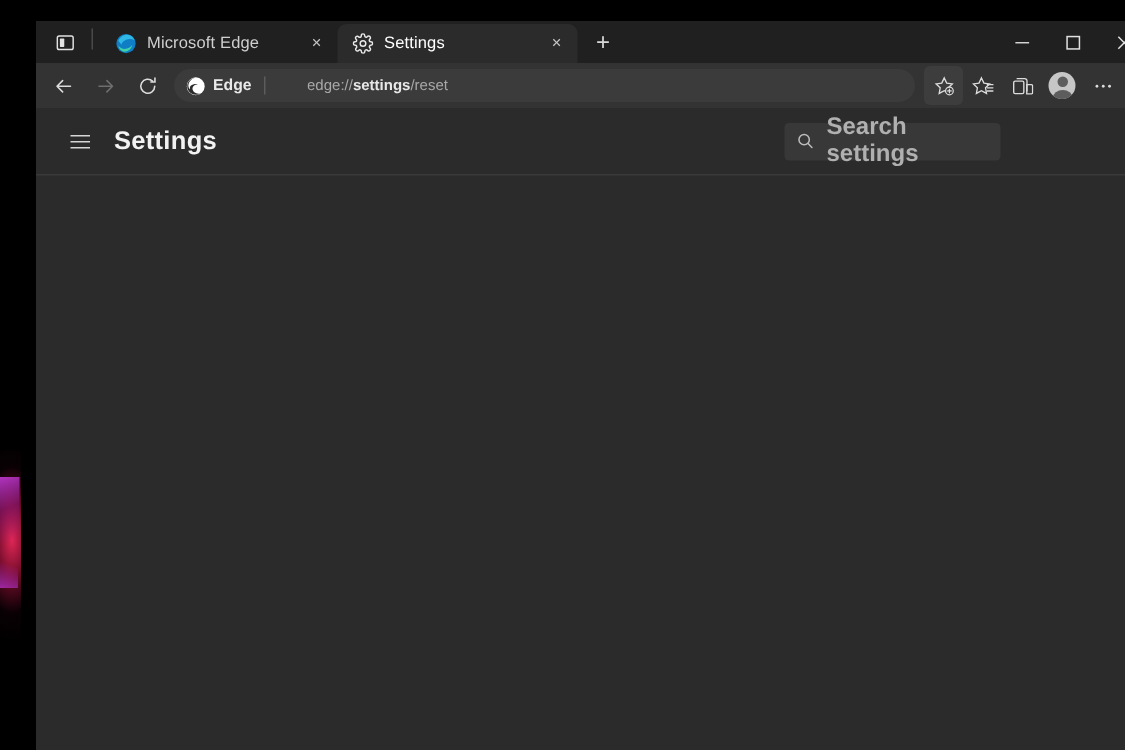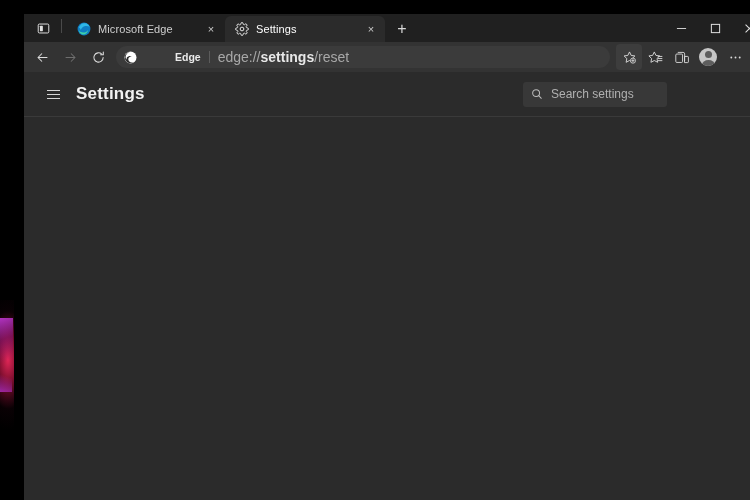--- a/index.html
+++ b/index.html
@@ -107,28 +107,28 @@
     width:28px; height:26px; border-radius:4px;
     display:flex; align-items:center; justify-content:center;
     flex:0 0 28px;
   }
   #omnibox {
     flex:1 1 auto; height:22px; margin:0 6px 0 4px;
     background:#3b3b3b; border-radius:11px;
     display:flex; align-items:center; padding:0 8px;
     min-width:0;
   }
-  #edge-chip { display:flex; align-items:center; flex:0 0 auto;gap:33px; }
+  #edge-chip { display:flex; align-items:center; flex:0 0 auto; }
   #edge-chip-label {
     font-size:10.5px; color:#eaeaea; margin-left:5px; font-weight:600;
   }
   #chip-sep { width:1px; height:12px; background:#5c5c5c; margin:0 8px; }
   #url {
-    font-size:14px; color:#a8a8a8; white-space:nowrap;
-    overflow:hidden; text-overflow:ellipsis; flex:1 1 auto;
+    font-size:10px; color:#a8a8a8; white-space:nowrap;
+    overflow:hidden; text-overflow:ellipsis; flex:1 1 auto;margin-left:20px;
   }
   #url b { color:#e8e8e8; font-weight:700; }
   .tb-icon {
     width:26px; height:26px; border-radius:4px; flex:0 0 26px;
     display:flex; align-items:center; justify-content:center;
   }
   #fav-add { background:#3d3d3d; }
   #avatar-btn { width:28px; flex:0 0 28px; }
   #avatar {
     width:18px; height:18px; border-radius:50%;
@@ -163,21 +163,21 @@
   #settings-title {
     font-size:17px; color:#f2f2f2; margin-left:8px; font-weight:600;
     letter-spacing:.2px;
   }
   #header-spacer { flex:1 1 auto; }
   #searchbox {
     width:144px; height:25px; background:#383838; border-radius:3px;
     display:flex; align-items:center; padding:0 8px; margin-right:99px;
   }
   #search-placeholder {
-    font-size:12px; color:#b0b0b0; margin-left:8px;
+    font-size:16px; color:#b0b0b0; margin-left:8px;font-weight:bold;
   }
 
   #content { padding:30px 0 0 33px; }
   #reset-heading {
     font-size:14.5px; color:#f0f0f0; font-weight:600; letter-spacing:.15px;
   }
   #reset-row {
     margin-top:17px; height:34px; width:590px;
     display:flex; align-items:center; justify-content:space-between;
   }

